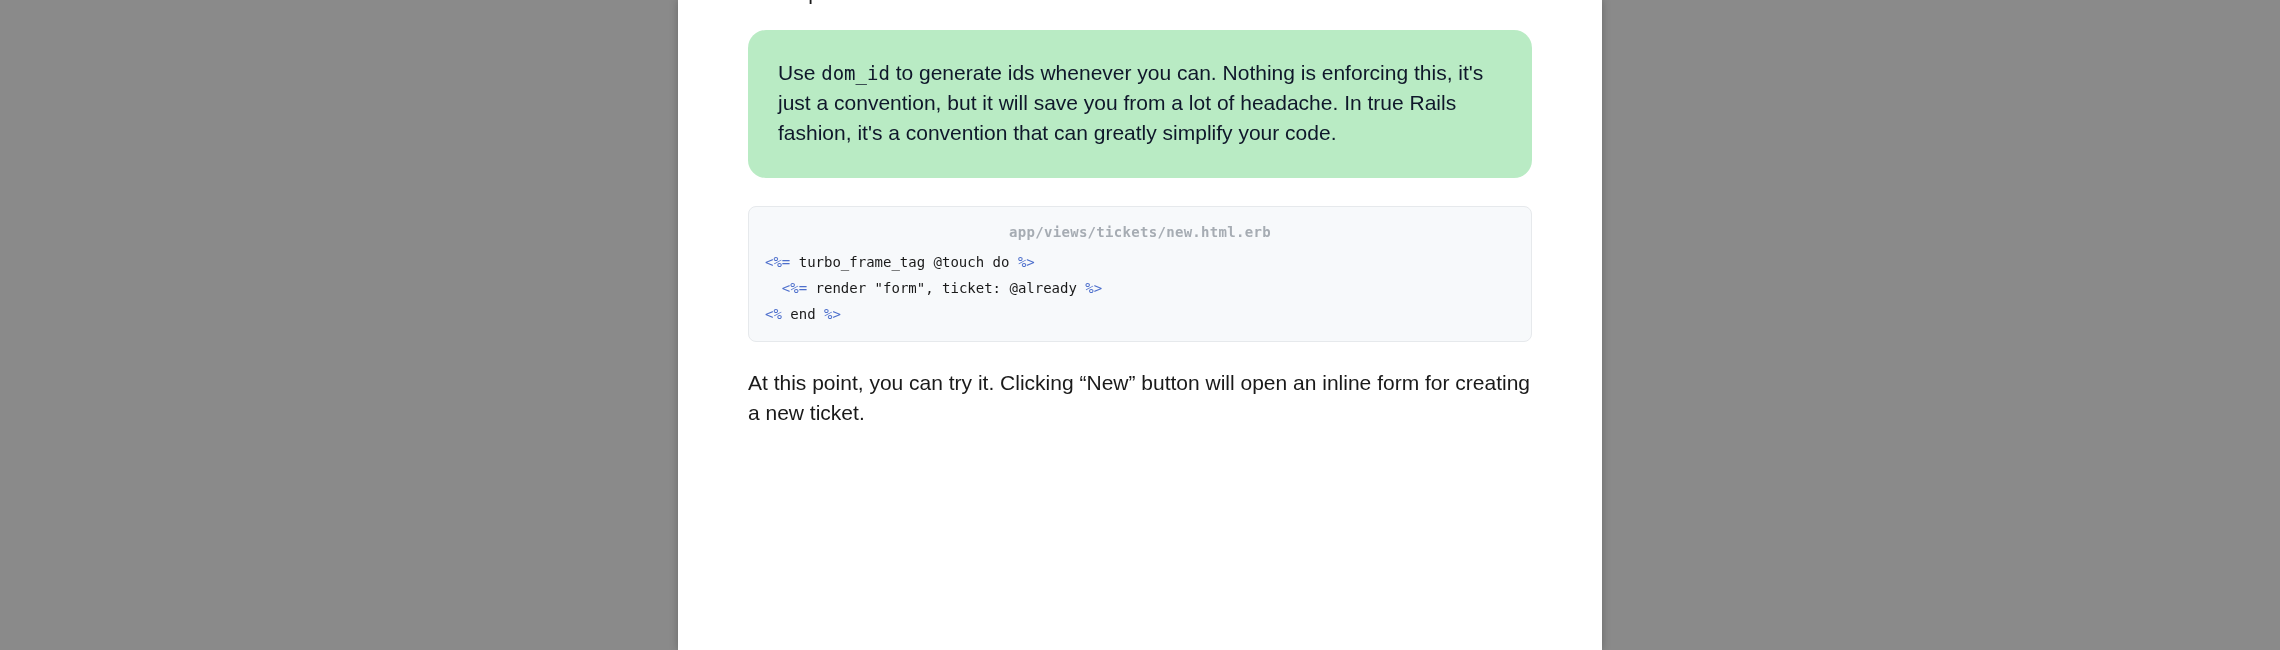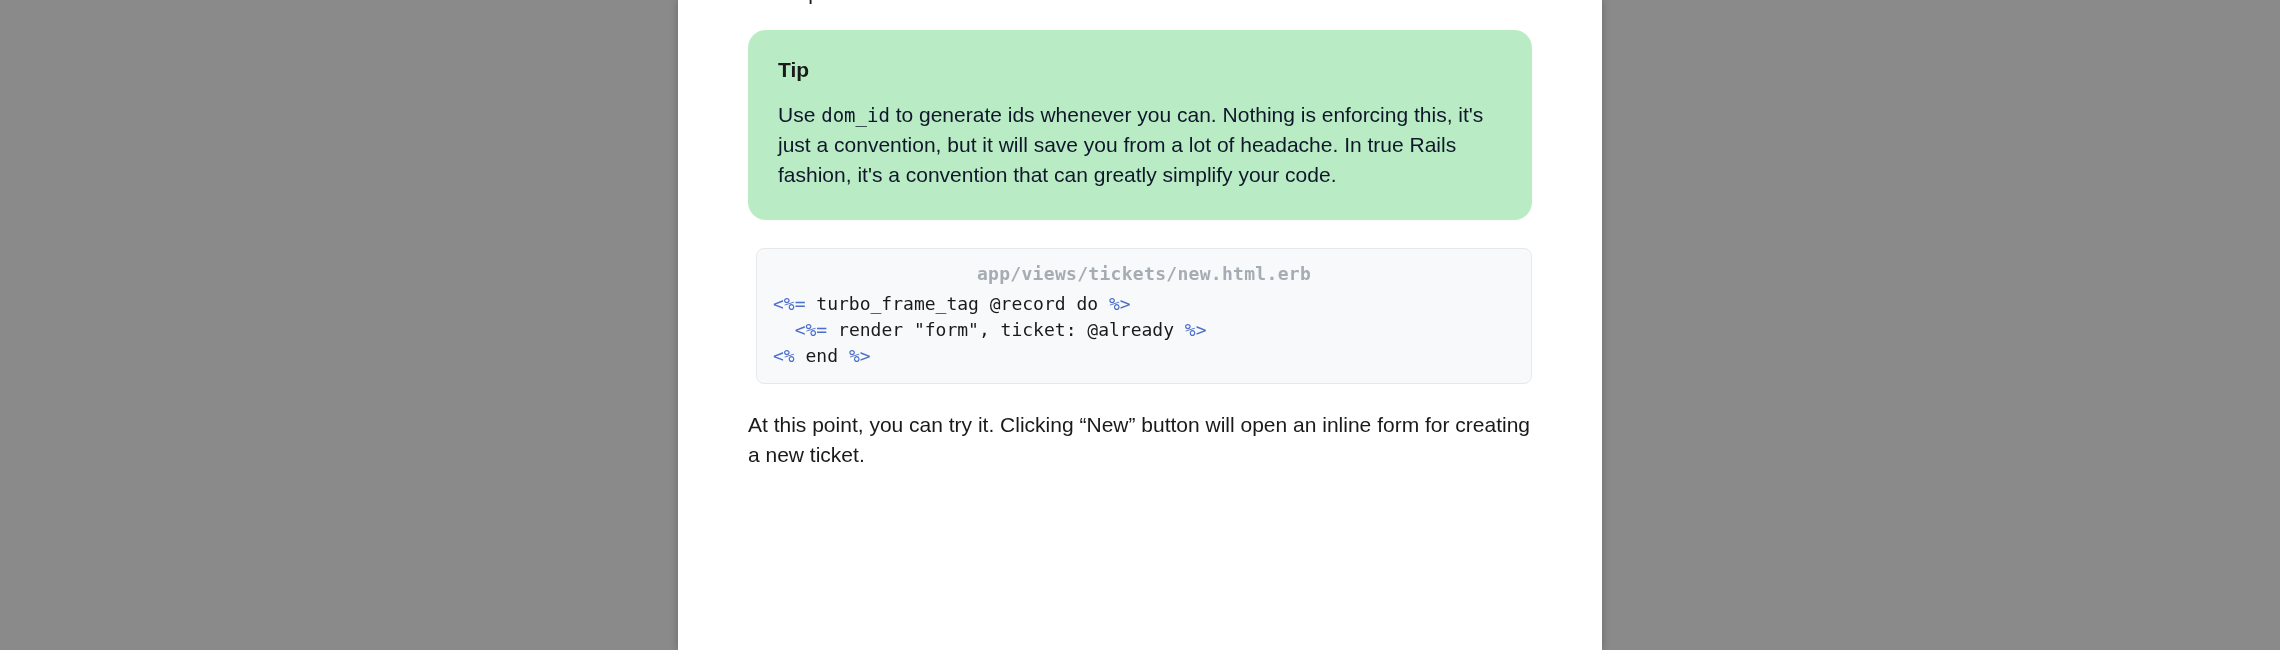--- a/index.html
+++ b/index.html
@@ -54,23 +54,22 @@
       color: #1a1a1a;
       margin-bottom: 22px;
     }
     .code-block {
       background: #f7f9fb;
       border: 1px solid #e6e9ec;
       border-radius: 8px;
       padding: 12px 16px 14px 16px;
       margin-bottom: 26px;
       font-family: "SFMono-Regular", Menlo, Consolas, monospace;
-      font-size: 18px;
+      font-size: 14px;
       line-height: 26px;
-      margin-left: 8px;
     }
     .code-path {
       color: #a6acb3;
       text-align: center;
       font-weight: 600;
       letter-spacing: 0.3px;
       margin-bottom: 4px;
     }
     .code-content { white-space: pre; }
     .erb-tag { color: #4d6fcc; }
@@ -78,29 +77,28 @@
     .kw { color: #1a1a1a; }
   </style>
 </head>
 <body>
 
 <div class="page">
 
   <p class="cut-top">future proof our code.</p>
 
   <div class="tip-box">
-    <div class="tip-title">Tip</div>
     <p class="tip-body">
       <span>Use </span><code>dom_id</code><span> to generate ids whenever you can. Nothing is enforcing this, it's just a convention, but it will save you from a lot of headache. In true Rails fashion, it's a convention that can greatly simplify your code.</span>
     </p>
   </div>
 
 
   <div class="code-block">
     <div class="code-path">app/views/tickets/new.html.erb</div>
-    <div class="code-content"><span class="erb-tag">&lt;%=</span><span class="kw"> turbo_frame_tag @record do </span><span class="erb-tag">%&gt;</span>
+    <div class="code-content"><span class="erb-tag">&lt;%=</span><span class="kw"> turbo_frame_tag @touch do </span><span class="erb-tag">%&gt;</span>
 <span>  </span><span class="erb-tag">&lt;%=</span><span class="kw"> render </span><span class="str">"form"</span><span class="kw">, ticket: @already </span><span class="erb-tag">%&gt;</span>
 <span class="erb-tag">&lt;%</span><span class="kw"> end </span><span class="erb-tag">%&gt;</span></div>
   </div>
 
   <p class="para">At this point, you can try it. Clicking “New” button will open an inline form for creating a new ticket.</p>
 
 </div>
 
 </body></html>

